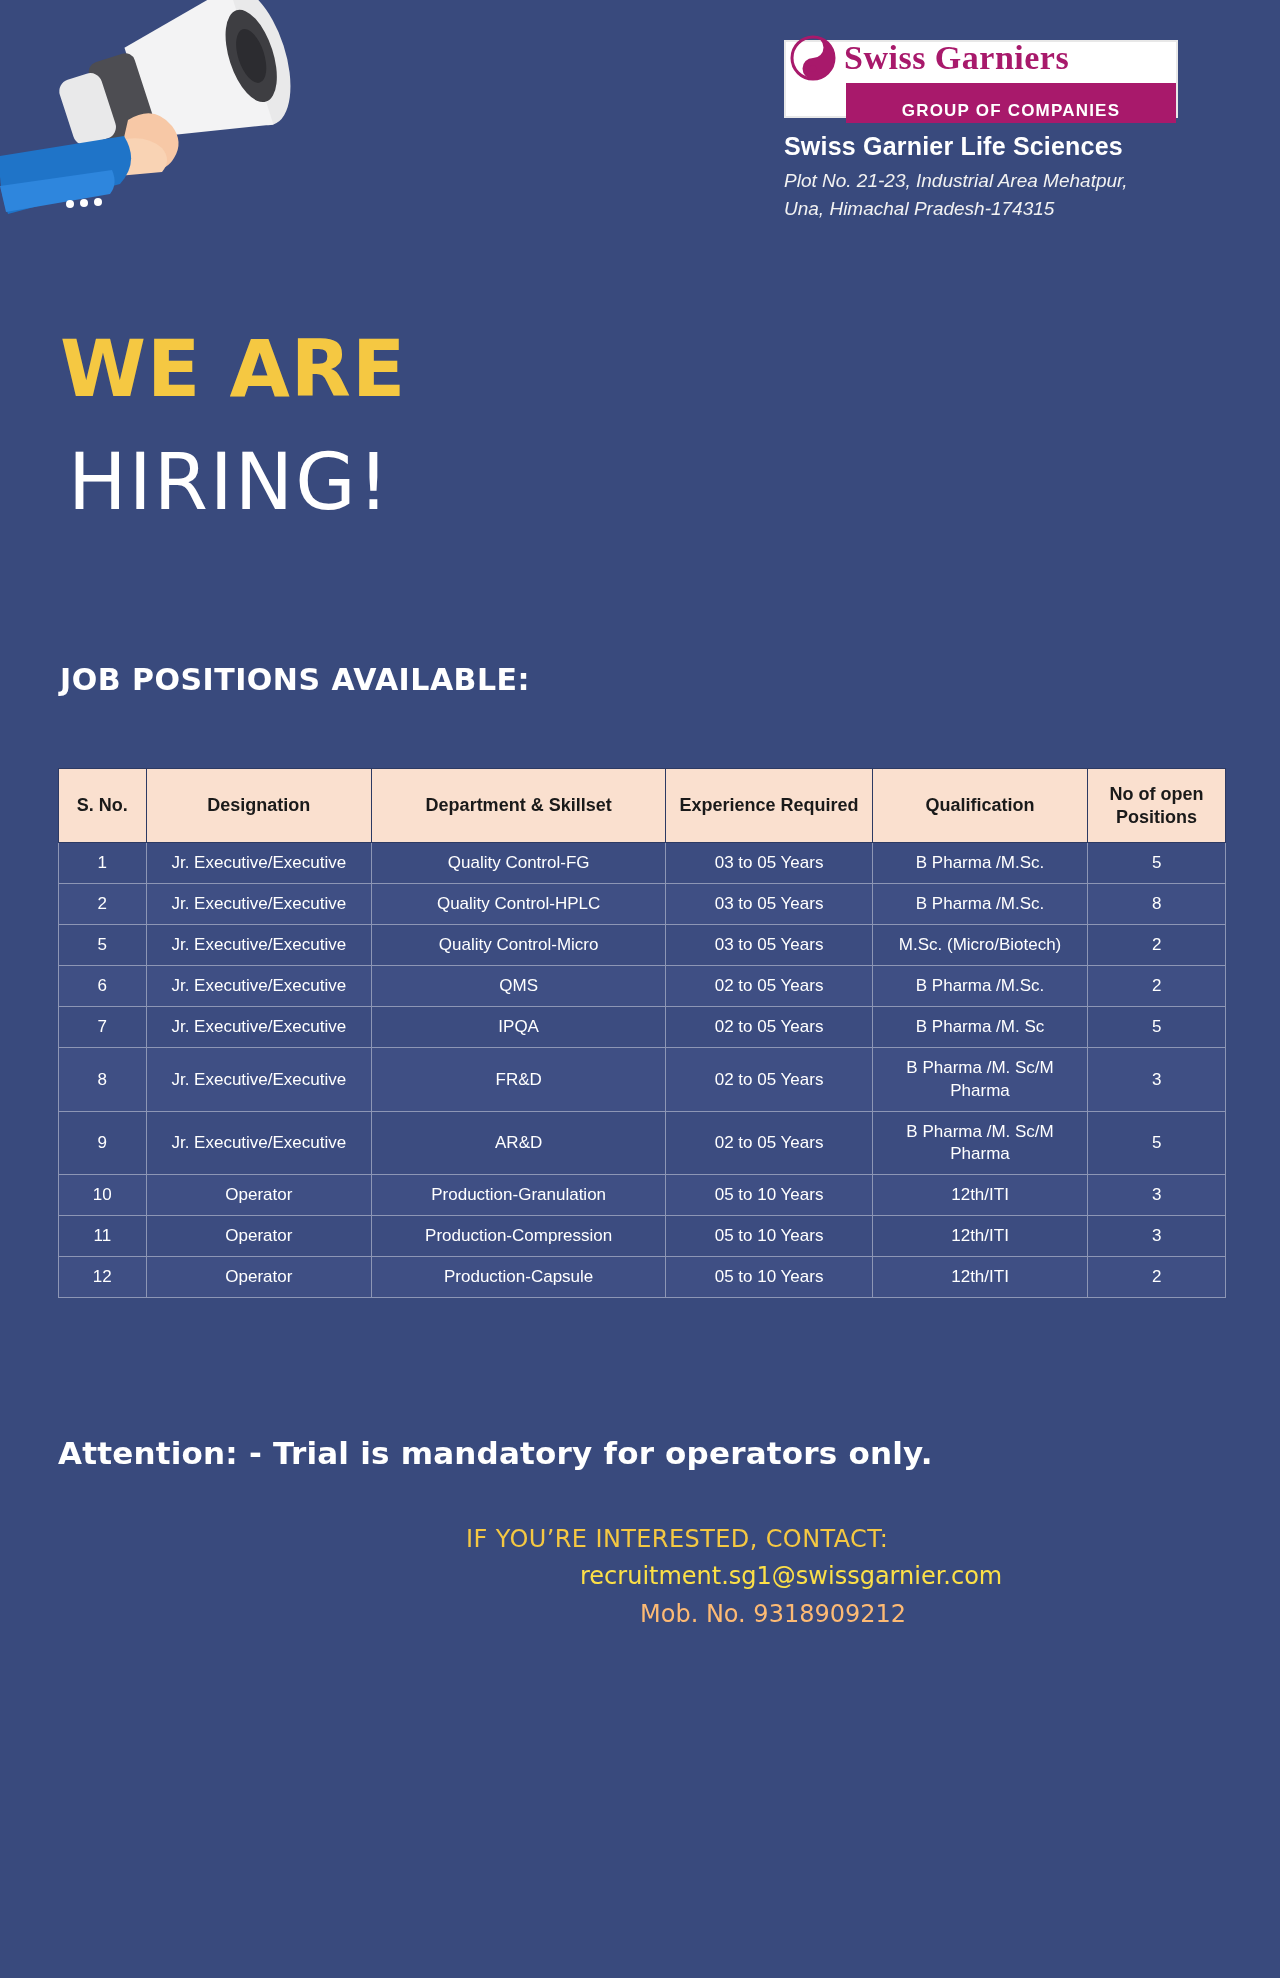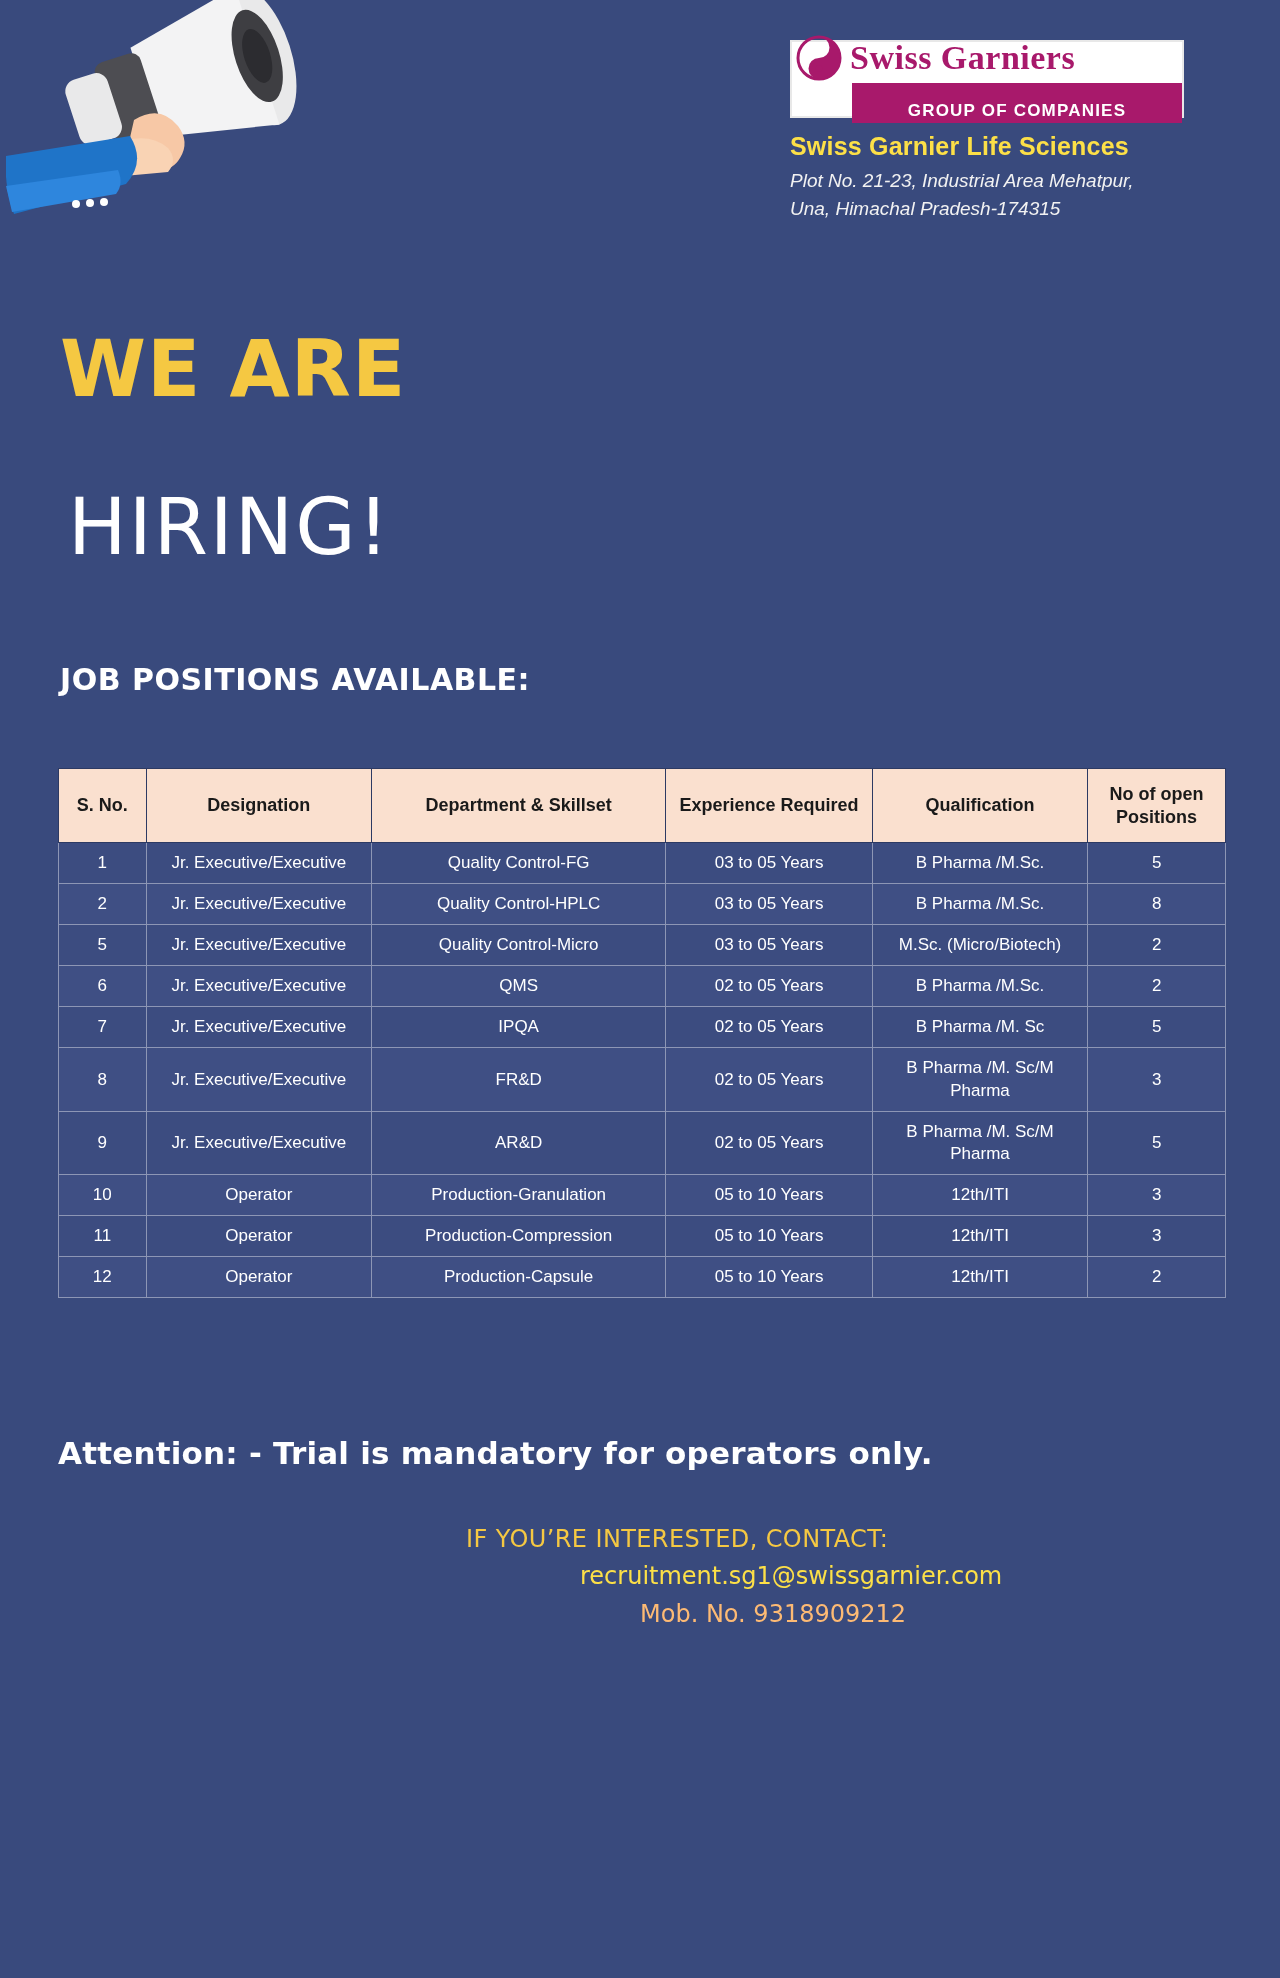--- a/index.html
+++ b/index.html
@@ -13,21 +13,20 @@
     font-family: "Liberation Sans", sans-serif;
     color: #ffffff;
     overflow: hidden;
     position: relative;
   }
 
   
   .header {
     position: relative;
     height: 280px;
-    margin-left: 6px;
   }
 
   
   .megaphone {
     position: absolute;
     left: 0px;
     top: 0px;
     width: 380px;
     height: 280px;
   }
@@ -79,21 +78,21 @@
     text-align: center;
     width: 330px;
     margin-left: 56px;
     margin-top: 2px;
     padding: 18px 0 2px 0;
   }
   .company-name {
     font-size: 25px;
     font-weight: bold;
     margin-top: 14px;
-    color: #fde047;
+    color: #ffffff;
     letter-spacing: 0.2px;
   }
   .company-addr {
     font-size: 19px;
     line-height: 1.45;
     margin-top: 6px;
     color: #f2f2f2;
     font-weight: 300;
     font-style: italic;
   }
@@ -110,21 +109,21 @@
     color: #f5c842;
     letter-spacing: 1px;
     line-height: 1;
     font-family: "DejaVu Sans", sans-serif;
   }
   .hiring {
     font-size: 78px;
     color: #ffffff;
     letter-spacing: 2px;
     line-height: 1;
-    margin-top: 80px;
+    margin-top: 35px;
     margin-left: 8px;
     font-family: "DejaVu Sans", sans-serif;
     font-weight: normal;
   }
   .job-positions {
     position: absolute;
     left: 60px;
     top: 662px;
     font-size: 30px;
     font-weight: bold;

